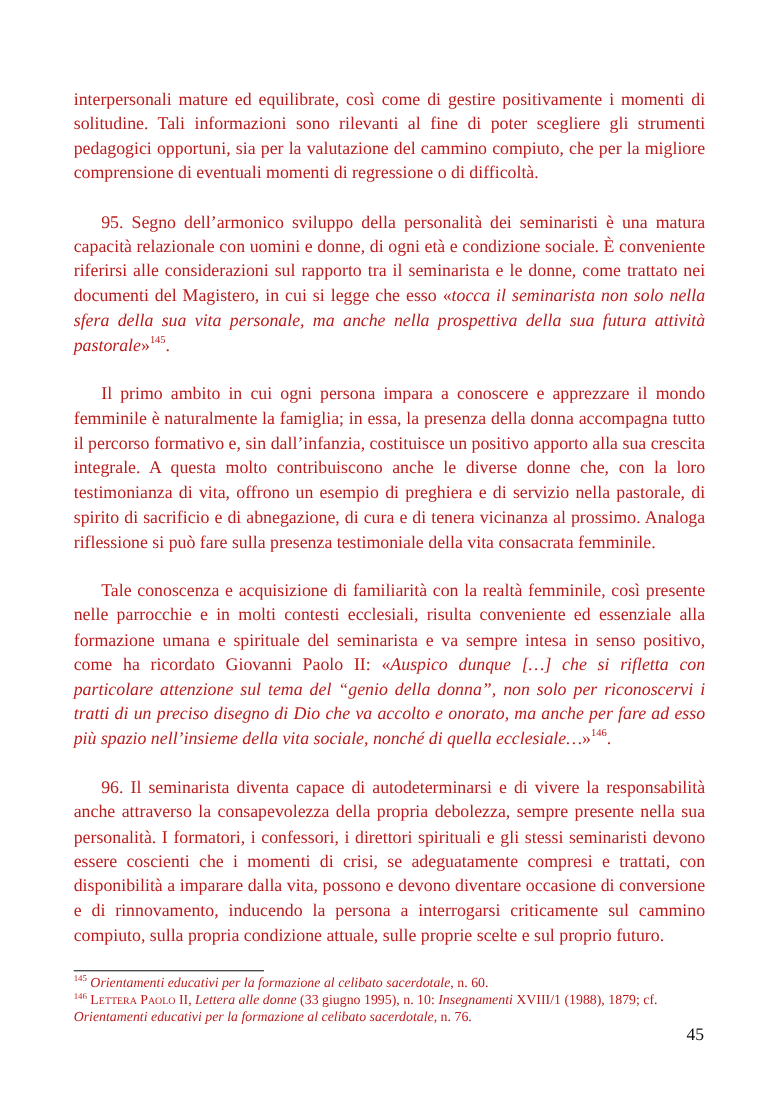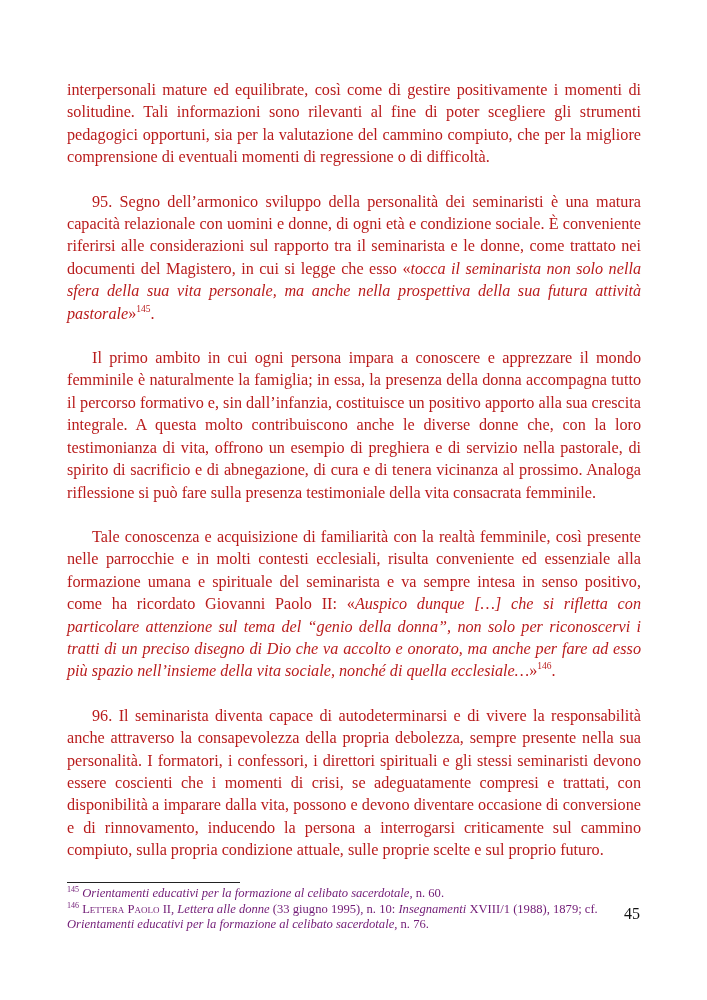--- a/index.html
+++ b/index.html
@@ -12,28 +12,28 @@
     .para { margin: 0 0 22px 0; }
     .para.indent { text-indent: 25px; }
     .para span.it { font-style: italic; }
     sup { font-size: 9.5px; line-height: 0; vertical-align: 7px; }
     .footnote-rule {
       position: absolute; left: 67px; top: 882px; width: 173px; height: 0;
       border-top: 1px solid #222;
     }
     .footnotes {
       position: absolute; left: 67px; top: 886px; width: 574px;
-      font-family: "Liberation Serif", serif; font-size: 12.6px; line-height: 15.5px; color: #701a75;
+      font-family: "Liberation Serif", serif; font-size: 12.6px; line-height: 15.5px; color: #b91c1c;
     }
     .footnotes p { margin: 0; }
     .footnotes sup { font-size: 8px; vertical-align: 5px; }
     .sc { font-variant: small-caps; }
     .it { font-style: italic; }
     .page-number {
-      position: absolute; right: 67px; top: 905px;
+      position: absolute; right: 67px; top: 932px;
       font-family: "Liberation Serif", serif; font-size: 16px; color: #111;
     }
   </style>
 </head>
 <body>
 
 <div class="page">
   <p class="para"><span>interpersonali mature ed equilibrate, così come di gestire positivamente i momenti di solitudine. Tali informazioni sono rilevanti al fine di poter scegliere gli strumenti pedagogici opportuni, sia per la valutazione del cammino compiuto, che per la migliore comprensione di eventuali momenti di regressione o di difficoltà.</span></p>
   <p class="para indent"><span>95. Segno dell’armonico sviluppo della personalità dei seminaristi è una matura capacità relazionale con uomini e donne, di ogni età e condizione sociale. È conveniente riferirsi alle considerazioni sul rapporto tra il seminarista e le donne, come trattato nei documenti del Magistero, in cui si legge che esso «</span><span class="it">tocca il seminarista non solo nella sfera della sua vita personale, ma anche nella prospettiva della sua futura attività pastorale</span><span>»</span><sup>145</sup><span>.</span></p>
   <p class="para indent"><span>Il primo ambito in cui ogni persona impara a conoscere e apprezzare il mondo femminile è naturalmente la famiglia; in essa, la presenza della donna accompagna tutto il percorso formativo e, sin dall’infanzia, costituisce un positivo apporto alla sua crescita integrale. A questa molto contribuiscono anche le diverse donne che, con la loro testimonianza di vita, offrono un esempio di preghiera e di servizio nella pastorale, di spirito di sacrificio e di abnegazione, di cura e di tenera vicinanza al prossimo. Analoga riflessione si può fare sulla presenza testimoniale della vita consacrata femminile.</span></p>

